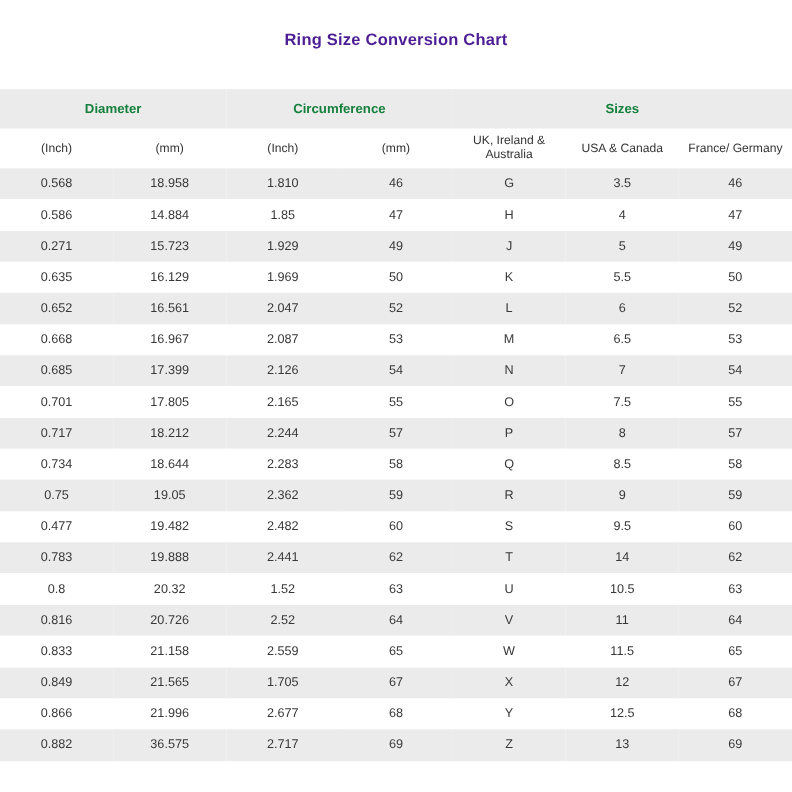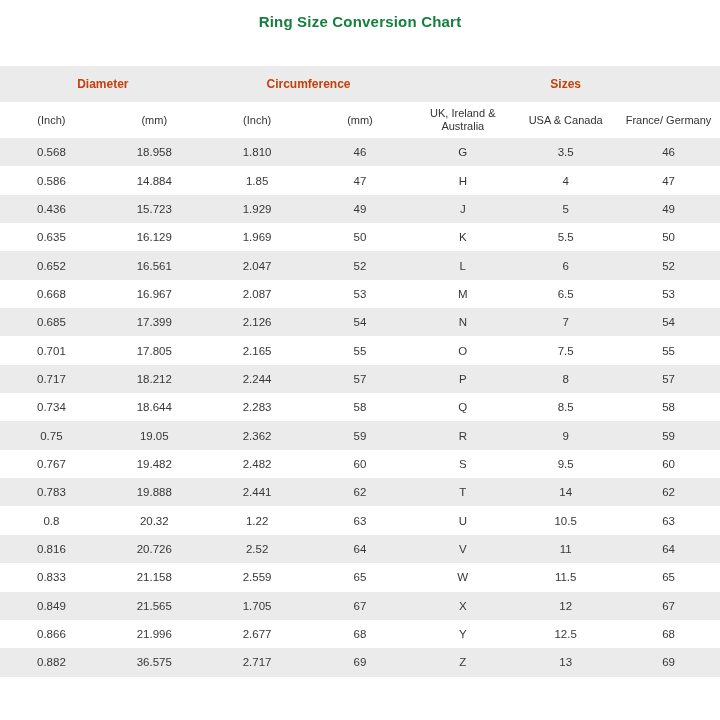--- a/index.html
+++ b/index.html
@@ -5,42 +5,42 @@
   html, body {
     margin: 0;
     padding: 0;
     width: 720px;
     height: 720px;
     background: #ffffff;
     font-family: "Liberation Sans", sans-serif;
     overflow: hidden;
   }
   .page-title {
-    margin: 0;
+    margin: 15px;
     padding-top: 13px;
     height: 17px;
     text-align: center;
     font-size: 15px;
     font-weight: bold;
-    color: #15803d;
+    color: #4c1d95;
     letter-spacing: 0.2px;
   }
   table.ring-table {
     width: 720px;
     margin-top: 36px;
     border-collapse: collapse;
     table-layout: fixed;
   }
   table.ring-table col { width: 14.2857%; }
   thead tr.group-row th {
     background: #ebebeb;
     height: 36px;
     font-size: 12px;
     font-weight: bold;
-    color: #c2410c;
+    color: #15803d;
     text-align: center;
     vertical-align: middle;
     padding: 0;
   }
   thead tr.sub-row th {
     background: #ffffff;
     height: 36px;
     font-size: 11px;
     font-weight: normal;
     color: #333333;
@@ -105,21 +105,21 @@
       <tr>
         <td>0.586</td>
         <td>14.884</td>
         <td>1.85</td>
         <td>47</td>
         <td>H</td>
         <td>4</td>
         <td>47</td>
       </tr>
       <tr>
-        <td>0.436</td>
+        <td>0.271</td>
         <td>15.723</td>
         <td>1.929</td>
         <td>49</td>
         <td>J</td>
         <td>5</td>
         <td>49</td>
       </tr>
       <tr>
         <td>0.635</td>
         <td>16.129</td>
@@ -186,41 +186,41 @@
       <tr>
         <td>0.75</td>
         <td>19.05</td>
         <td>2.362</td>
         <td>59</td>
         <td>R</td>
         <td>9</td>
         <td>59</td>
       </tr>
       <tr>
-        <td>0.767</td>
+        <td>0.477</td>
         <td>19.482</td>
         <td>2.482</td>
         <td>60</td>
         <td>S</td>
         <td>9.5</td>
         <td>60</td>
       </tr>
       <tr>
         <td>0.783</td>
         <td>19.888</td>
         <td>2.441</td>
         <td>62</td>
         <td>T</td>
         <td>14</td>
         <td>62</td>
       </tr>
       <tr>
         <td>0.8</td>
         <td>20.32</td>
-        <td>1.22</td>
+        <td>1.52</td>
         <td>63</td>
         <td>U</td>
         <td>10.5</td>
         <td>63</td>
       </tr>
       <tr>
         <td>0.816</td>
         <td>20.726</td>
         <td>2.52</td>
         <td>64</td>

